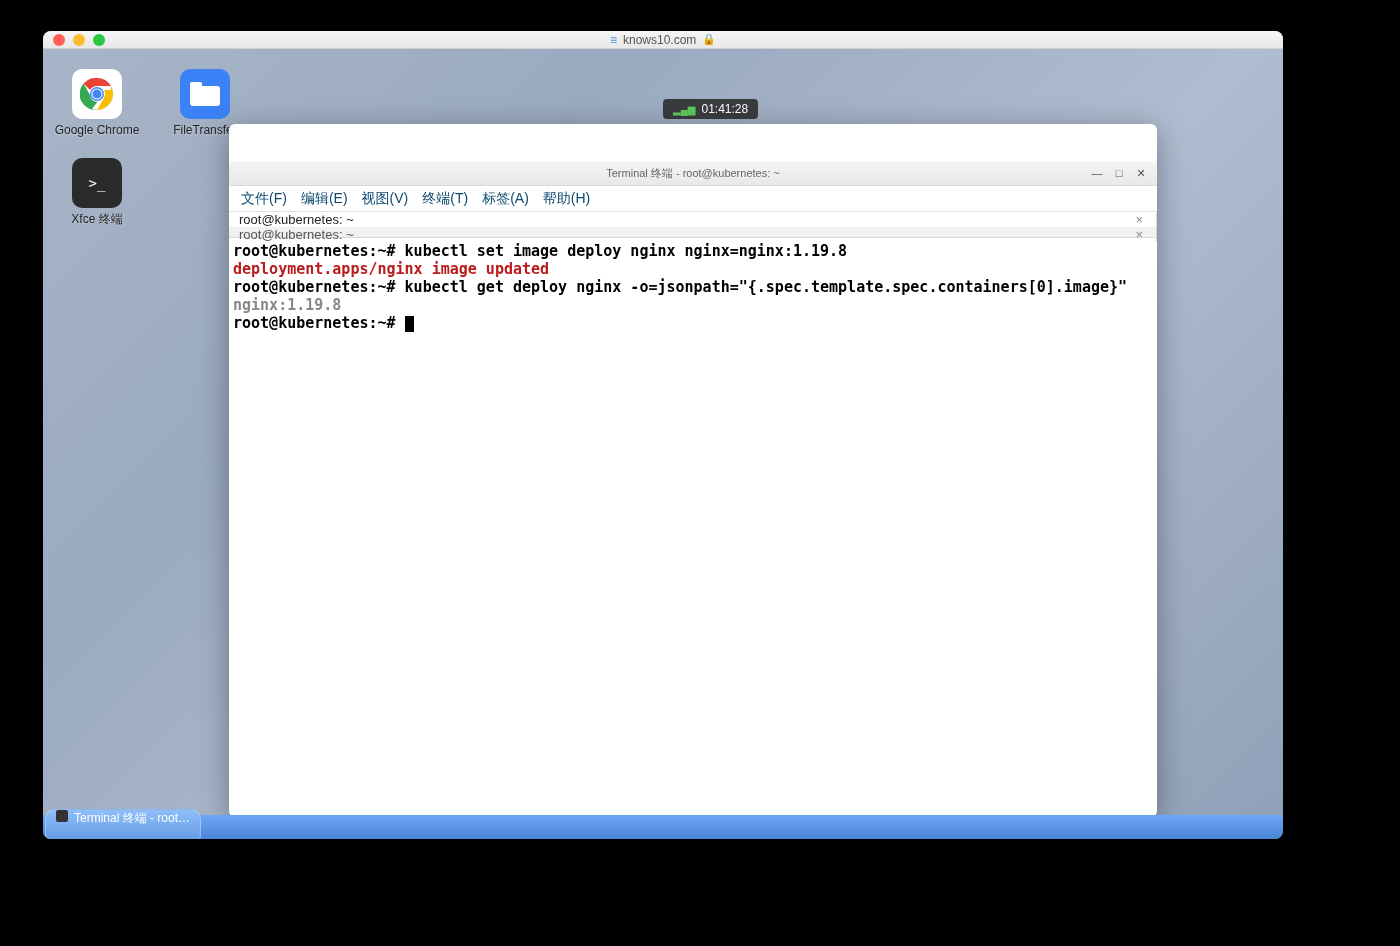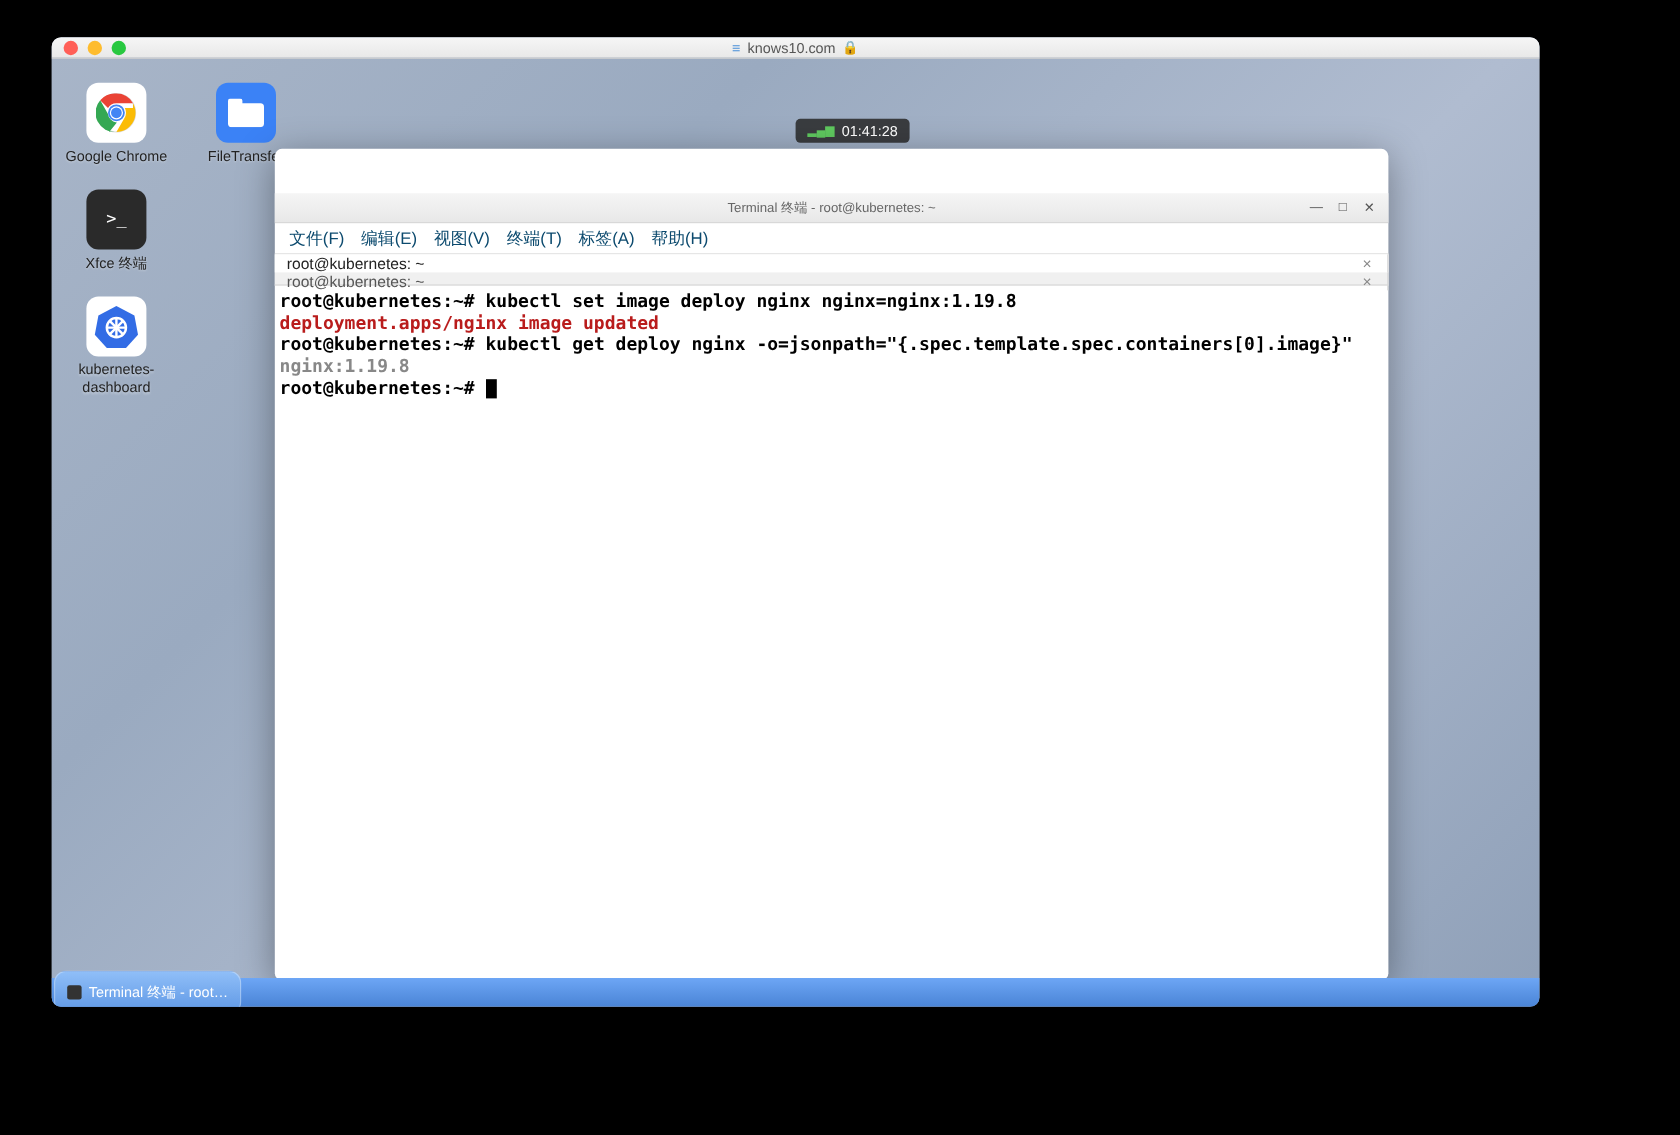--- a/index.html
+++ b/index.html
@@ -146,21 +146,21 @@
 .taskbar {
   position: absolute; left: 0; right: 0; bottom: 0; height: 24px;
   background: linear-gradient(#6da6f5,#4a84d6);
   display: flex; align-items: center; padding: 0 2px;
 }
 .task-item {
   height: 36px; padding: 0 10px;
   background: linear-gradient(#8fbef8,#5e97e4);
   border: 1px solid rgba(255,255,255,0.3);
   border-radius: 10px;
-  display: flex; align-items: center; gap: 6px;
+  display: flex; gap: 6px;
   font-size: 12px; color: #fff;
   cursor: pointer;
 }
 .task-icon { width: 12px; height: 12px; background: #333; border-radius: 2px; }
 </style>
 </head>
 <body>
 
 <div class="browser-window">
   <div class="browser-titlebar">
@@ -211,35 +211,20 @@
         </div>
       </div>
 
       <div class="desktop-icon">
         <div class="dicon-img terminal-icon">
           <span style="color:#fff;font-family:monospace;font-size:14px">&gt;_</span>
         </div>
         <div class="dicon-label">Xfce 终端</div>
       </div>
 
-      <div class="desktop-icon">
-        <div class="dicon-img k8s-icon">
-          <svg width="40" height="40" viewBox="0 0 40 40">
-              <polygon points="20,3 35,11 38,27 28,38 12,38 2,27 5,11" fill="#326ce5"></polygon>
-              <circle cx="20" cy="21" r="8" fill="none" stroke="#fff" stroke-width="2"></circle>
-              <g stroke="#fff" stroke-width="2">
-                <line x1="20" y1="13" x2="20" y2="29"></line>
-                <line x1="12" y1="21" x2="28" y2="21"></line>
-                <line x1="14" y1="15" x2="26" y2="27"></line>
-                <line x1="26" y1="15" x2="14" y2="27"></line>
-              </g>
-            </svg>
-        </div>
-        <div class="dicon-label">kubernetes-dashboard</div>
-      </div>
 
 
 
     </div>
 
     <div class="terminal-window">
       <div class="term-titlebar">
         <span>Terminal 终端 - root@kubernetes: ~</span>
         <div class="term-winbtns">
           <div class="term-winbtn">—</div>

